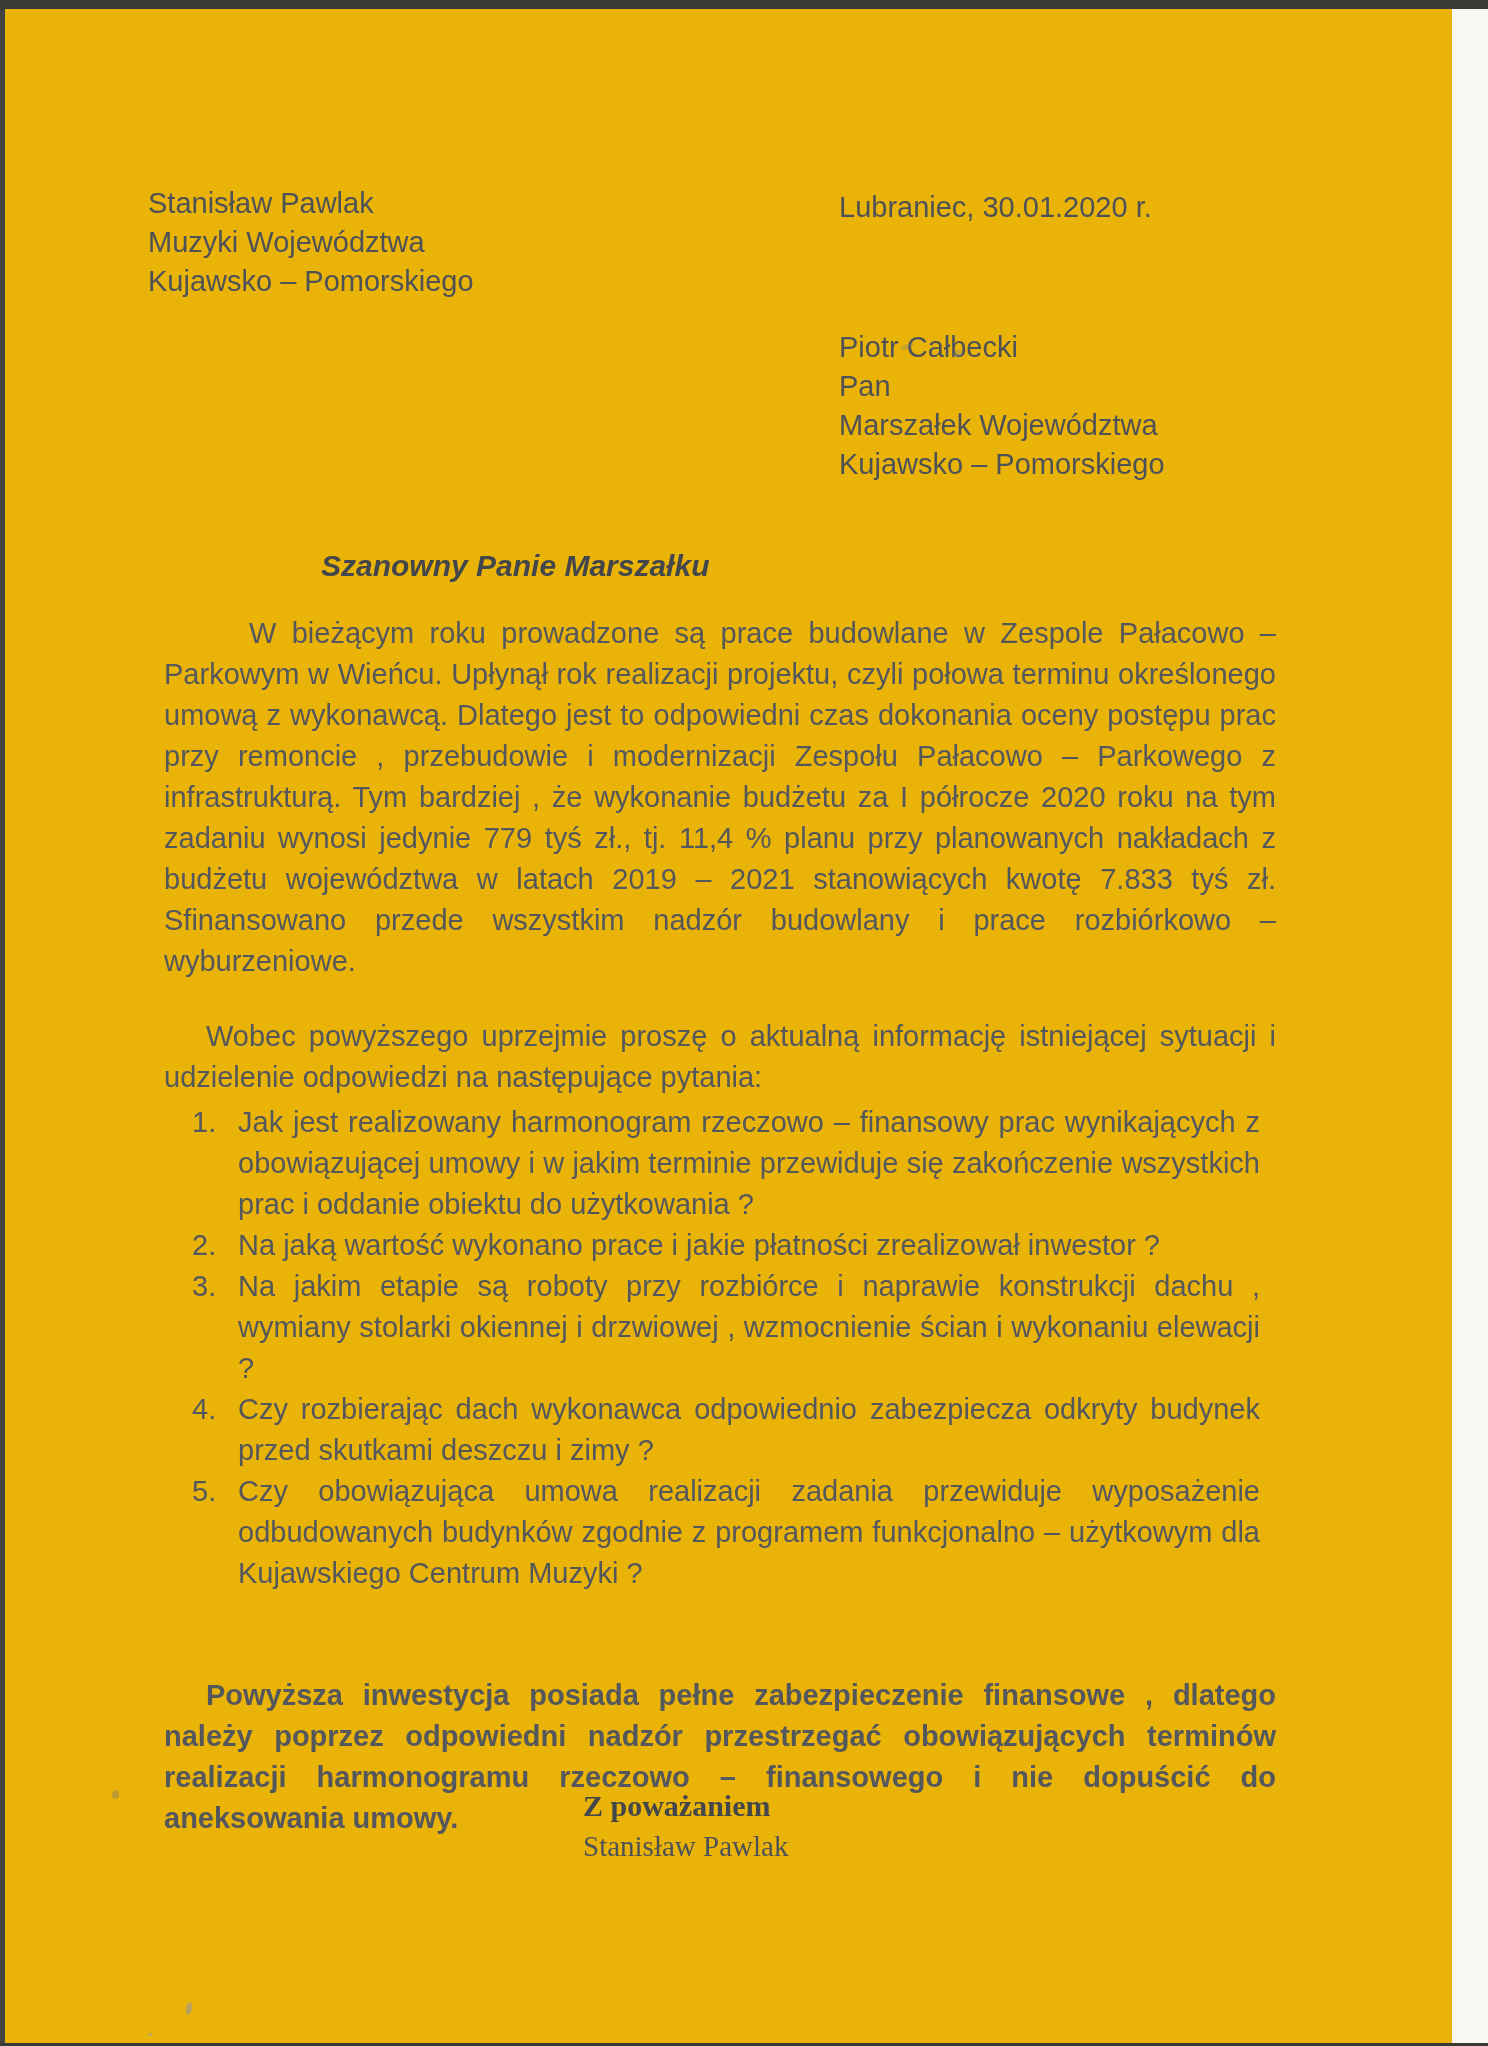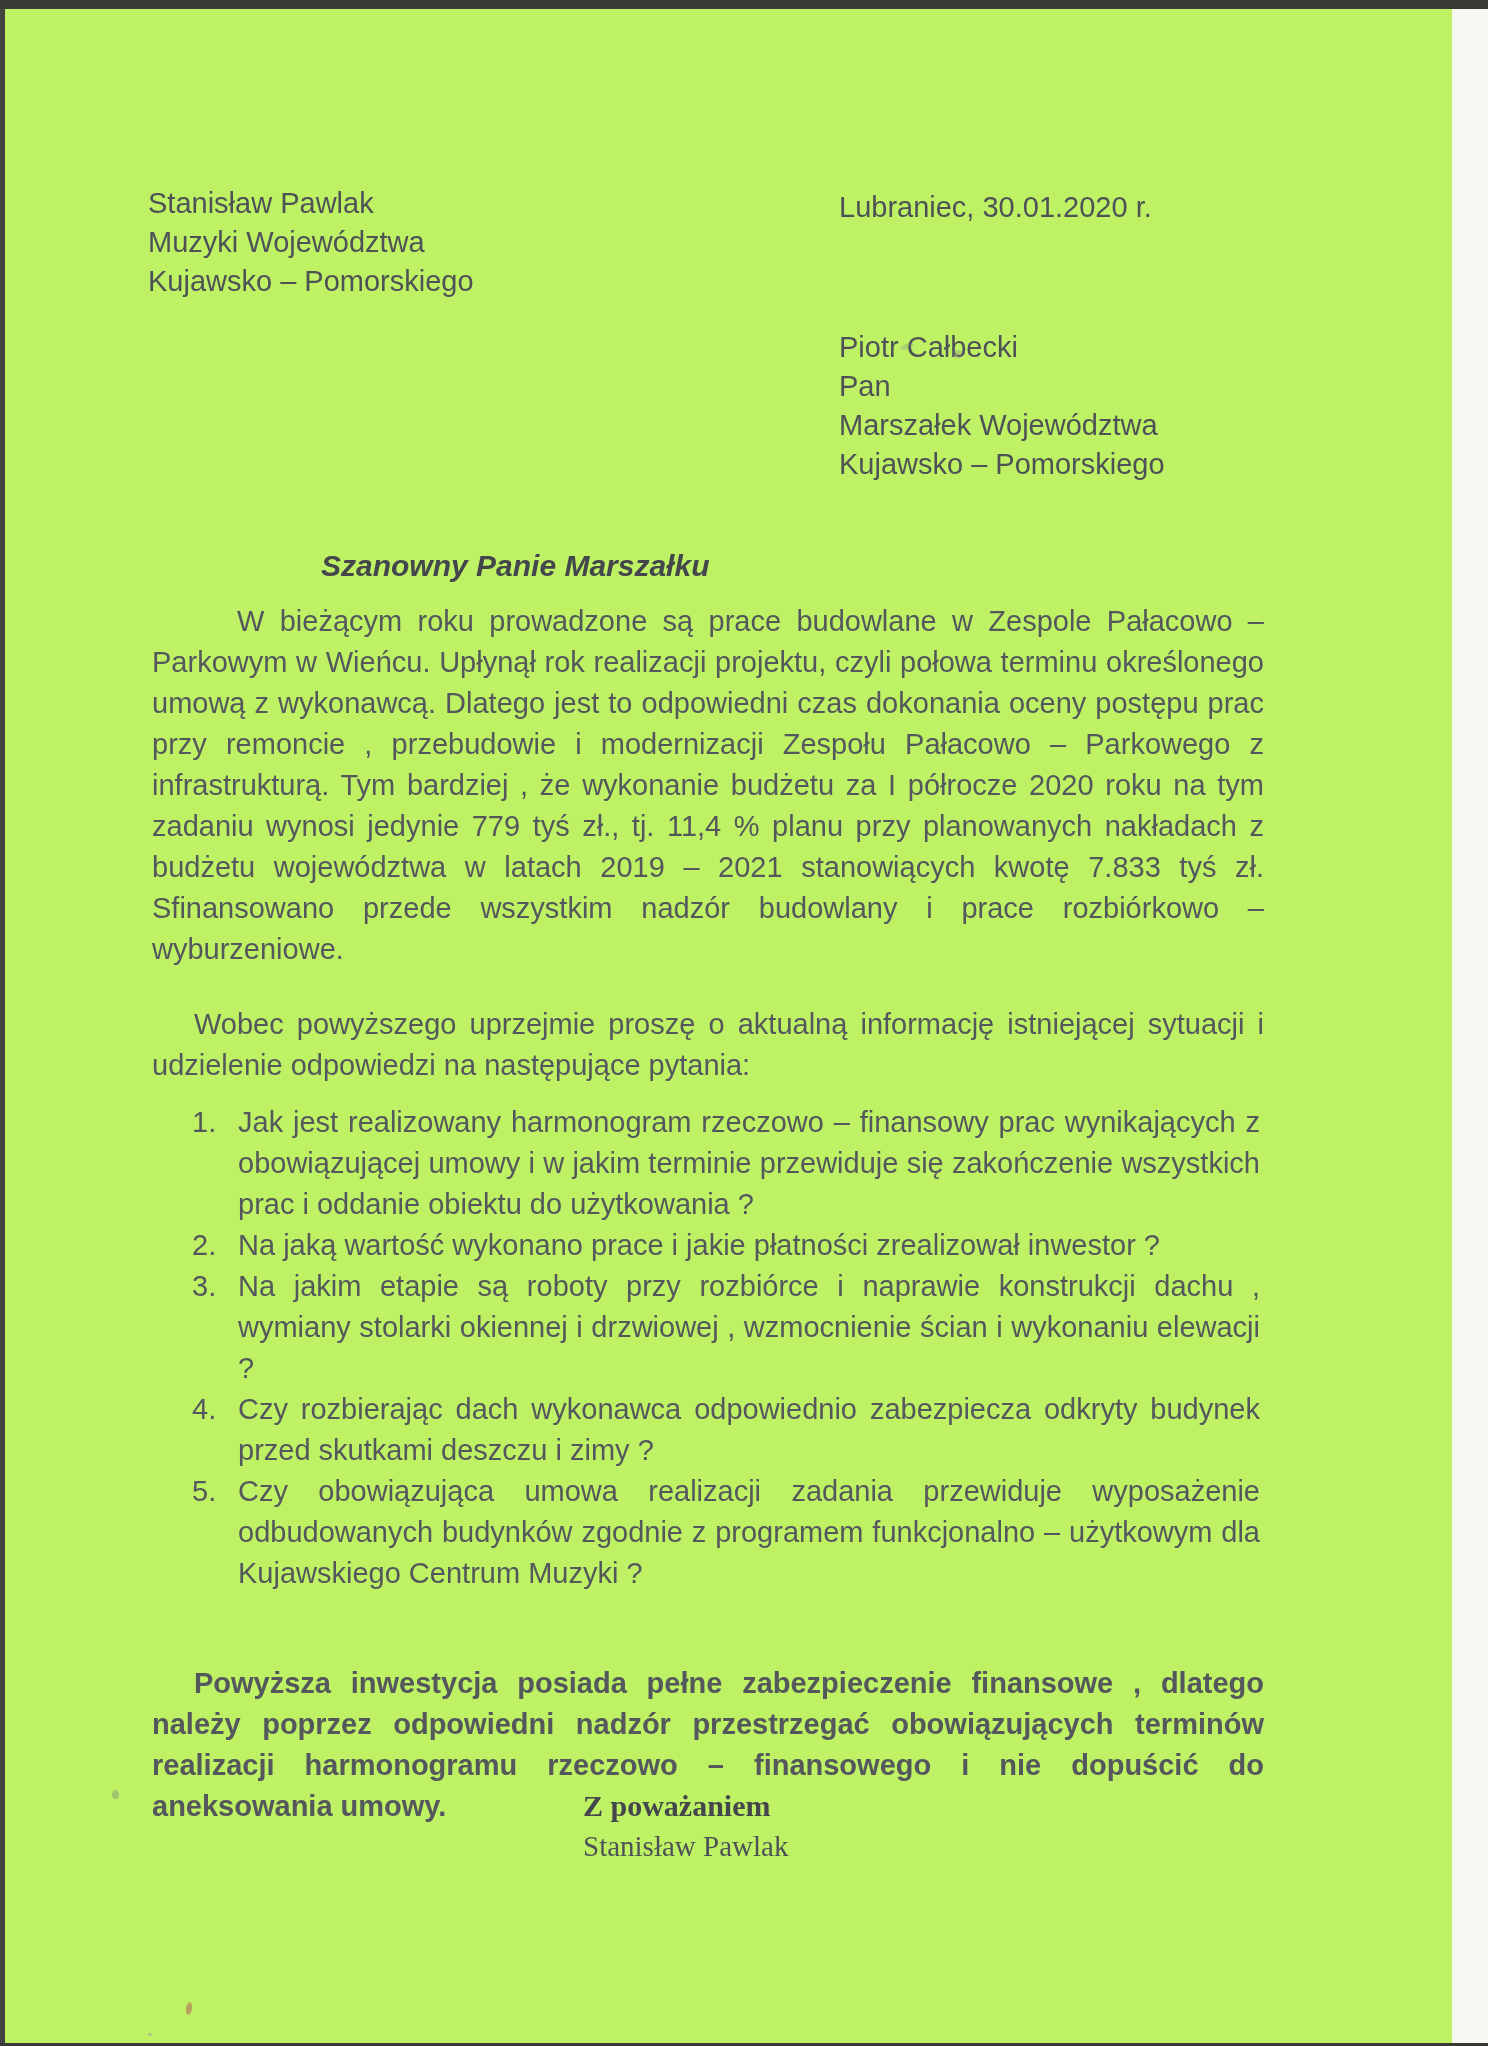--- a/index.html
+++ b/index.html
@@ -10,21 +10,21 @@
     width: 1488px;
     height: 2046px;
     position: relative;
     background: #ffffff;
     font-family: "Liberation Sans", "DejaVu Sans", sans-serif;
     overflow: hidden;
   }
   .scan-page {
     position: absolute;
     inset: 0;
-    background: #bef264;
+    background: #eab308;
     color: #54575c;
   }
   
   .bar-top {
     position: absolute;
     left: 0; top: 0;
     width: 1488px; height: 9px;
     background: #393a33;
   }
   .bar-left {
@@ -60,21 +60,21 @@
     font-size: 30px;
     font-weight: bold;
     font-style: italic;
     color: #43464b;
     white-space: nowrap;
   }
   .para {
     position: absolute;
     left: 148px;
     width: 1112px;
-    margin: 4px;
+    margin: 16px;
     font-size: 29px;
     line-height: 41px;
     text-align: justify;
     color: #54575c;
   }
   .p1 { top: 597px; text-indent: 85px; }
   .p2 { top: 1000px; text-indent: 42px; }
   .p3 { top: 1659px; text-indent: 42px; font-weight: bold; }
   .questions {
     position: absolute;

